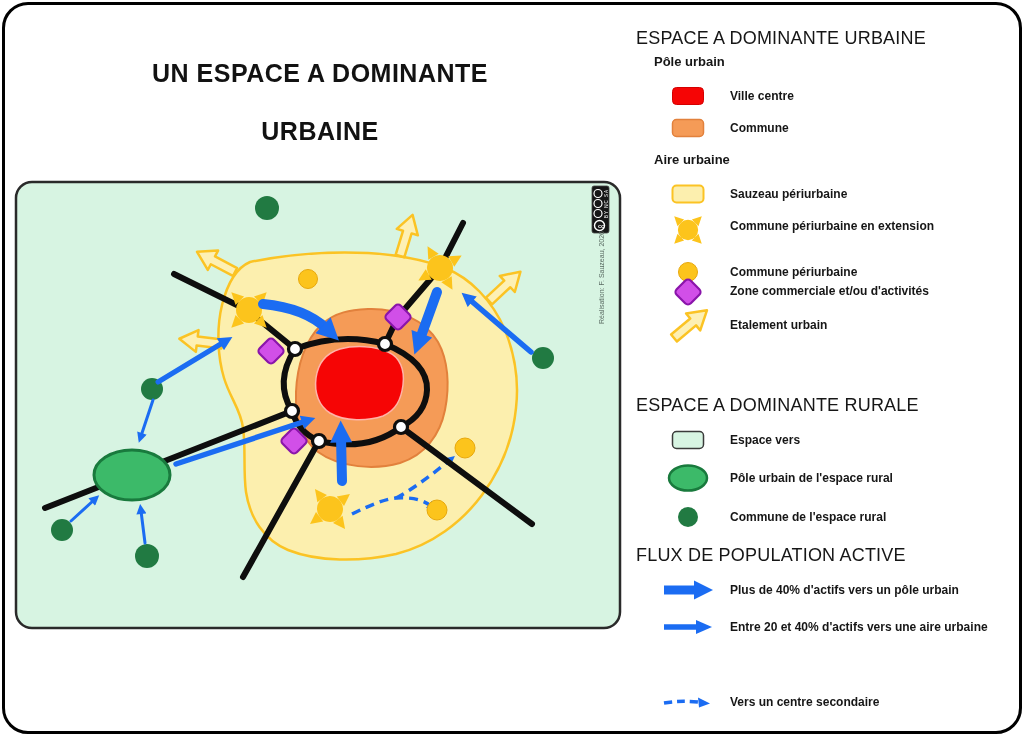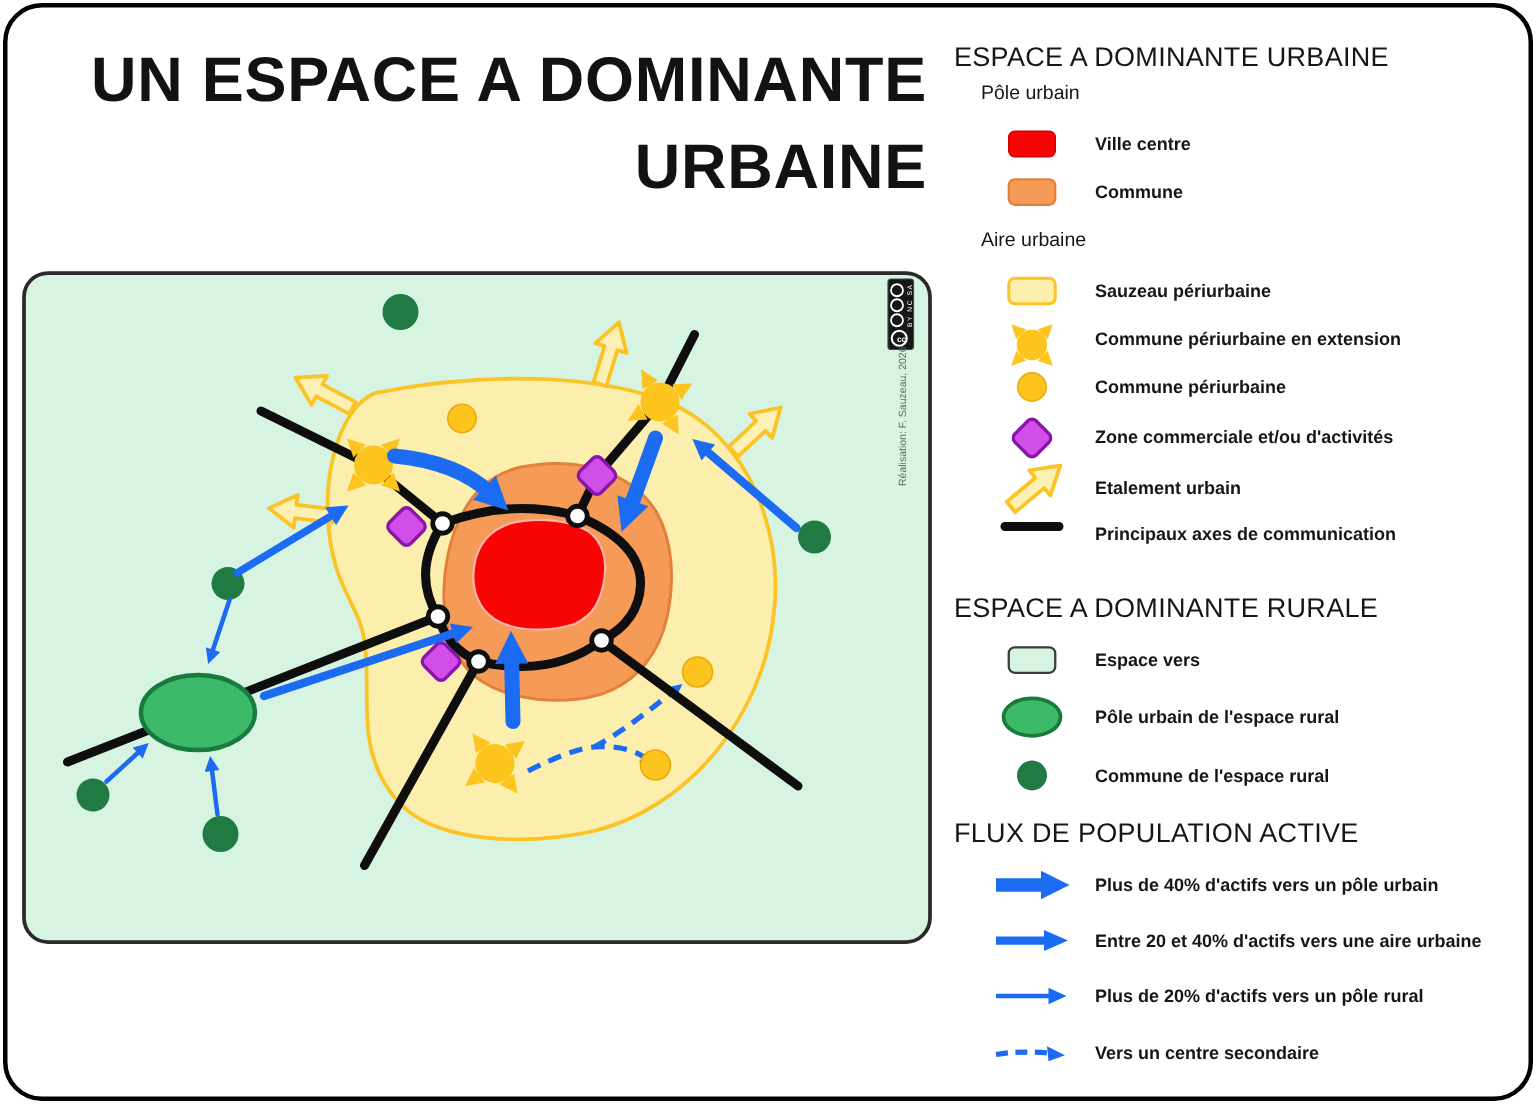--- a/index.html
+++ b/index.html
@@ -1,27 +1,27 @@
 <!DOCTYPE html>
 <html><head>
 <meta charset="utf-8">
 <style>
   html,body{margin:0;padding:0;background:#ffffff;}
   body{font-family:"Liberation Sans","DejaVu Sans",sans-serif;}
   #stage{position:relative;width:1024px;height:736px;background:#ffffff;overflow:hidden;}
   #frame{position:absolute;left:2px;top:2px;right:2px;bottom:2px;border:3px solid #000;border-radius:26px;pointer-events:none;}
   
-  #title{position:absolute;left:22px;top:24px;width:596px;text-align:right;
-         font-size:42px;font-weight:800;color:#121212;line-height:58px;letter-spacing:.5px;}
+  #title{position:absolute;left:22px;top:44px;width:596px;text-align:center;
+         font-size:25px;font-weight:800;color:#121212;line-height:58px;letter-spacing:.5px;}
   
   #map{position:absolute;left:14px;top:180px;width:610px;height:452px;}
   
   #legend{position:absolute;left:630px;top:0;width:392px;height:736px;color:#161616;}
   .lh1{position:absolute;left:6px;font-size:18px;font-weight:400;letter-spacing:.2px;white-space:nowrap;}
-  .lh2{position:absolute;left:24px;font-size:13px;font-weight:400;white-space:nowrap;}
+  .lh2{position:absolute;left:24px;font-size:13px;font-weight:700;white-space:nowrap;}
   .lrow{position:absolute;left:0;right:0;}
   .licon{position:absolute;left:28px;width:60px;display:flex;align-items:center;justify-content:center;}
   .llabel{position:absolute;left:100px;top:50%;transform:translateY(-50%);
           font-size:12px;font-weight:700;white-space:nowrap;}
   svg{display:block;}
 </style>
 </head>
 <body>
 
 <div id="stage">
@@ -196,21 +196,21 @@
 
     <div class="lrow" style="top:210px;height:32px">
       <span class="licon">
         <svg width="46" height="40" viewBox="-23 -20 46 40">
             <use href="#sun-sym" transform="scale(0.78)"></use>
           </svg>
       </span>
       <span class="llabel">Commune périurbaine en extension</span>
     </div>
 
-    <div class="lrow" style="top:247px;height:22px">
+    <div class="lrow" style="top:261px;height:22px">
       <span class="licon">
         <svg width="22" height="22">
             <circle cx="11" cy="11" r="9.5" fill="#fcc41c" stroke="#e8a80c"></circle>
           </svg>
       </span>
       <span class="llabel">Commune périurbaine</span>
     </div>
 
     <div class="lrow" style="top:277px;height:28px">
       <span class="licon">
@@ -223,28 +223,20 @@
 
     <div class="lrow" style="top:307px;height:36px">
       <span class="licon">
         <svg width="46" height="38" viewBox="0 0 46 38">
             <use href="#etal-arrow" transform="translate(9,31) rotate(-40)"></use>
           </svg>
       </span>
       <span class="llabel">Etalement urbain</span>
     </div>
 
-    <div class="lrow" style="top:346px;height:20px">
-      <span class="licon">
-        <svg width="44" height="10">
-            <line x1="4" y1="5" x2="40" y2="5" stroke="#0e0e0e" stroke-width="6" stroke-linecap="round"></line>
-          </svg>
-      </span>
-      <span class="llabel">Principaux axes de communication</span>
-    </div>
 
     <div class="lh1" style="top:395px">ESPACE A DOMINANTE RURALE</div>
 
     <div class="lrow" style="top:430px;height:20px">
       <span class="licon">
         <svg width="34" height="20">
             <rect x="1.5" y="1.5" width="31" height="17" rx="4" fill="#d7f4e2" stroke="#3a3a3a" stroke-width="1.5"></rect>
           </svg>
       </span>
       <span class="llabel">Espace vers</span>
@@ -283,29 +275,20 @@
     <div class="lrow" style="top:616px;height:22px">
       <span class="licon">
         <svg width="56" height="22">
             <line x1="4" y1="11" x2="38" y2="11" stroke="#1b6cf2" stroke-width="5.5"></line>
             <path d="M36,4 L52,11 L36,18 Z" fill="#1b6cf2"></path>
           </svg>
       </span>
       <span class="llabel">Entre 20 et 40% d'actifs vers une aire urbaine</span>
     </div>
 
-    <div class="lrow" style="top:653px;height:22px">
-      <span class="licon">
-        <svg width="56" height="22">
-            <line x1="4" y1="11" x2="40" y2="11" stroke="#1b6cf2" stroke-width="3"></line>
-            <path d="M39,5.5 L51,11 L39,16.5 Z" fill="#1b6cf2"></path>
-          </svg>
-      </span>
-      <span class="llabel">Plus de 20% d'actifs vers un pôle rural</span>
-    </div>
 
     <div class="lrow" style="top:691px;height:22px">
       <span class="licon">
         <svg width="56" height="22">
             <path d="M4,12 C16,10 26,10 38,11" stroke="#1b6cf2" stroke-width="3.5" fill="none" stroke-dasharray="8 5"></path>
             <path d="M38,6.5 L50,12.5 L39,16.5 Z" fill="#1b6cf2"></path>
           </svg>
       </span>
       <span class="llabel">Vers un centre secondaire</span>
     </div>

